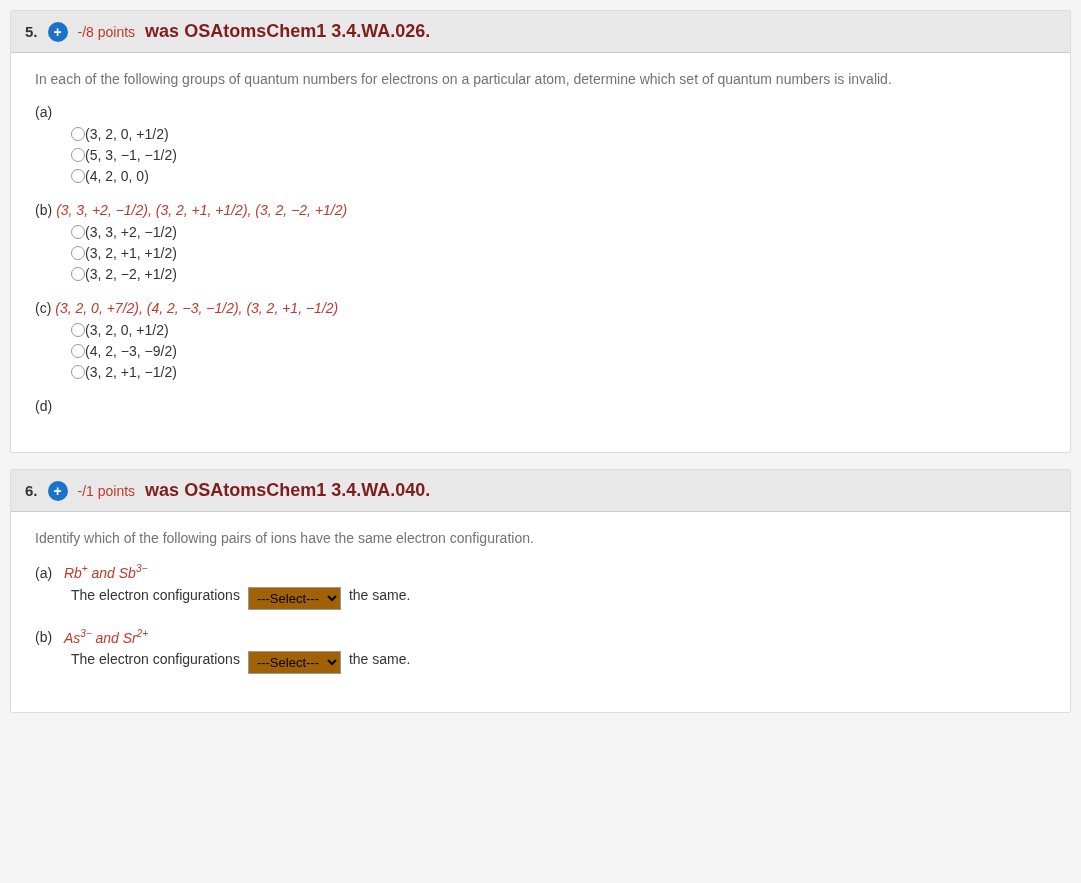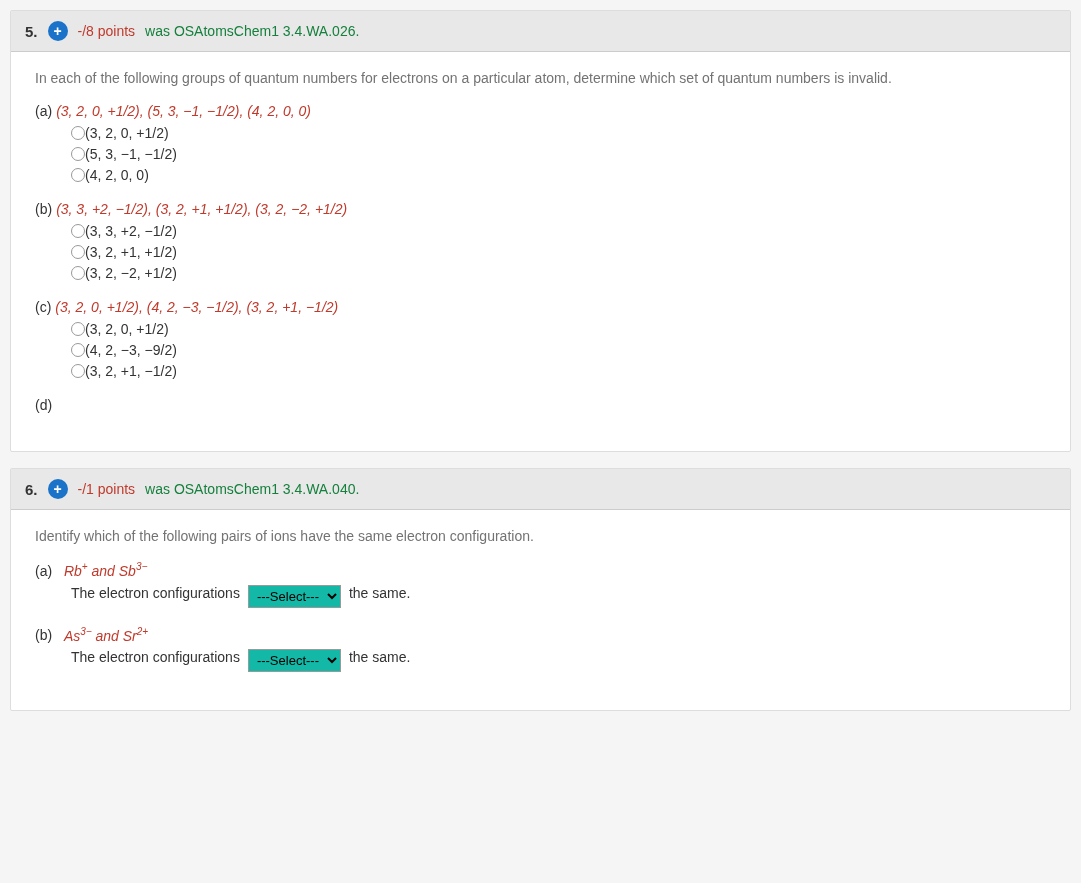--- a/index.html
+++ b/index.html
@@ -46,23 +46,23 @@
       display: inline-flex;
       align-items: center;
       justify-content: center;
       cursor: pointer;
     }
     .points-label {
       color: #c0392b;
       font-size: 14px;
     }
     .question-title {
-      font-size: 14px;
-      font-weight: normal;
-      color: #15803d;
+      font-size: 18px;
+      font-weight: bold;
+      color: #7f1d1d;
     }
     .question-body {
       padding: 16px 24px 20px 24px;
     }
     .question-intro {
       font-size: 14px;
       color: #737373;
       margin-bottom: 14px;
       line-height: 1.5;
     }
@@ -107,21 +107,21 @@
       color: #333;
       margin-right: 4px;
     }
     .part-values {
       color: #c0392b;
       font-style: italic;
     }
     
     .inline-select {
       border: 1px solid #999;
-      background: #14b8a6;
+      background: #a16207;
       font-size: 13px;
       padding: 2px 4px;
       cursor: pointer;
       margin: 0 4px;
     }
     .answer-line {
       font-size: 14px;
       color: #333;
       margin-top: 6px;
       margin-left: 36px;
@@ -145,21 +145,20 @@
       <button class="points-btn">+</button>
       <span class="points-label">-/8 points</span>
       <span class="question-title">was OSAtomsChem1 3.4.WA.026.</span>
     </div>
     <div class="question-body">
       <div class="question-intro">In each of the following groups of quantum numbers for electrons on a particular atom, determine which set of quantum numbers is invalid.</div>
 
       <div class="sub-question">
         <div class="part-header">
           <span class="part-letter">(a)</span>
-          <span class="part-values highlight-red">(3, 2, 0, +1/2), (5, 3, −1, −1/2), (4, 2, 0, 0)</span>
         </div>
         <div class="choices-list">
           <div class="choice-item">
             <span class="choice-radio"></span>
             <span class="choice-text">(3, 2, 0, +1/2)</span>
           </div>
           <div class="choice-item">
             <span class="choice-radio"></span>
             <span class="choice-text">(5, 3, −1, −1/2)</span>
           </div>
@@ -187,21 +186,21 @@
           <div class="choice-item">
             <span class="choice-radio"></span>
             <span class="choice-text">(3, 2, −2, +1/2)</span>
           </div>
         </div>
       </div>
 
       <div class="sub-question">
         <div class="part-header">
           <span class="part-letter">(c)</span>
-          <span class="part-values highlight-red">(3, 2, 0, +1/2), (4, 2, −3, −1/2), (3, 2, +1, −1/2)</span>
+          <span class="part-values highlight-red">(3, 2, 0, +7/2), (4, 2, −3, −1/2), (3, 2, +1, −1/2)</span>
         </div>
         <div class="choices-list">
           <div class="choice-item">
             <span class="choice-radio"></span>
             <span class="choice-text">(3, 2, 0, +1/2)</span>
           </div>
           <div class="choice-item">
             <span class="choice-radio"></span>
             <span class="choice-text">(4, 2, −3, −9/2)</span>
           </div>

